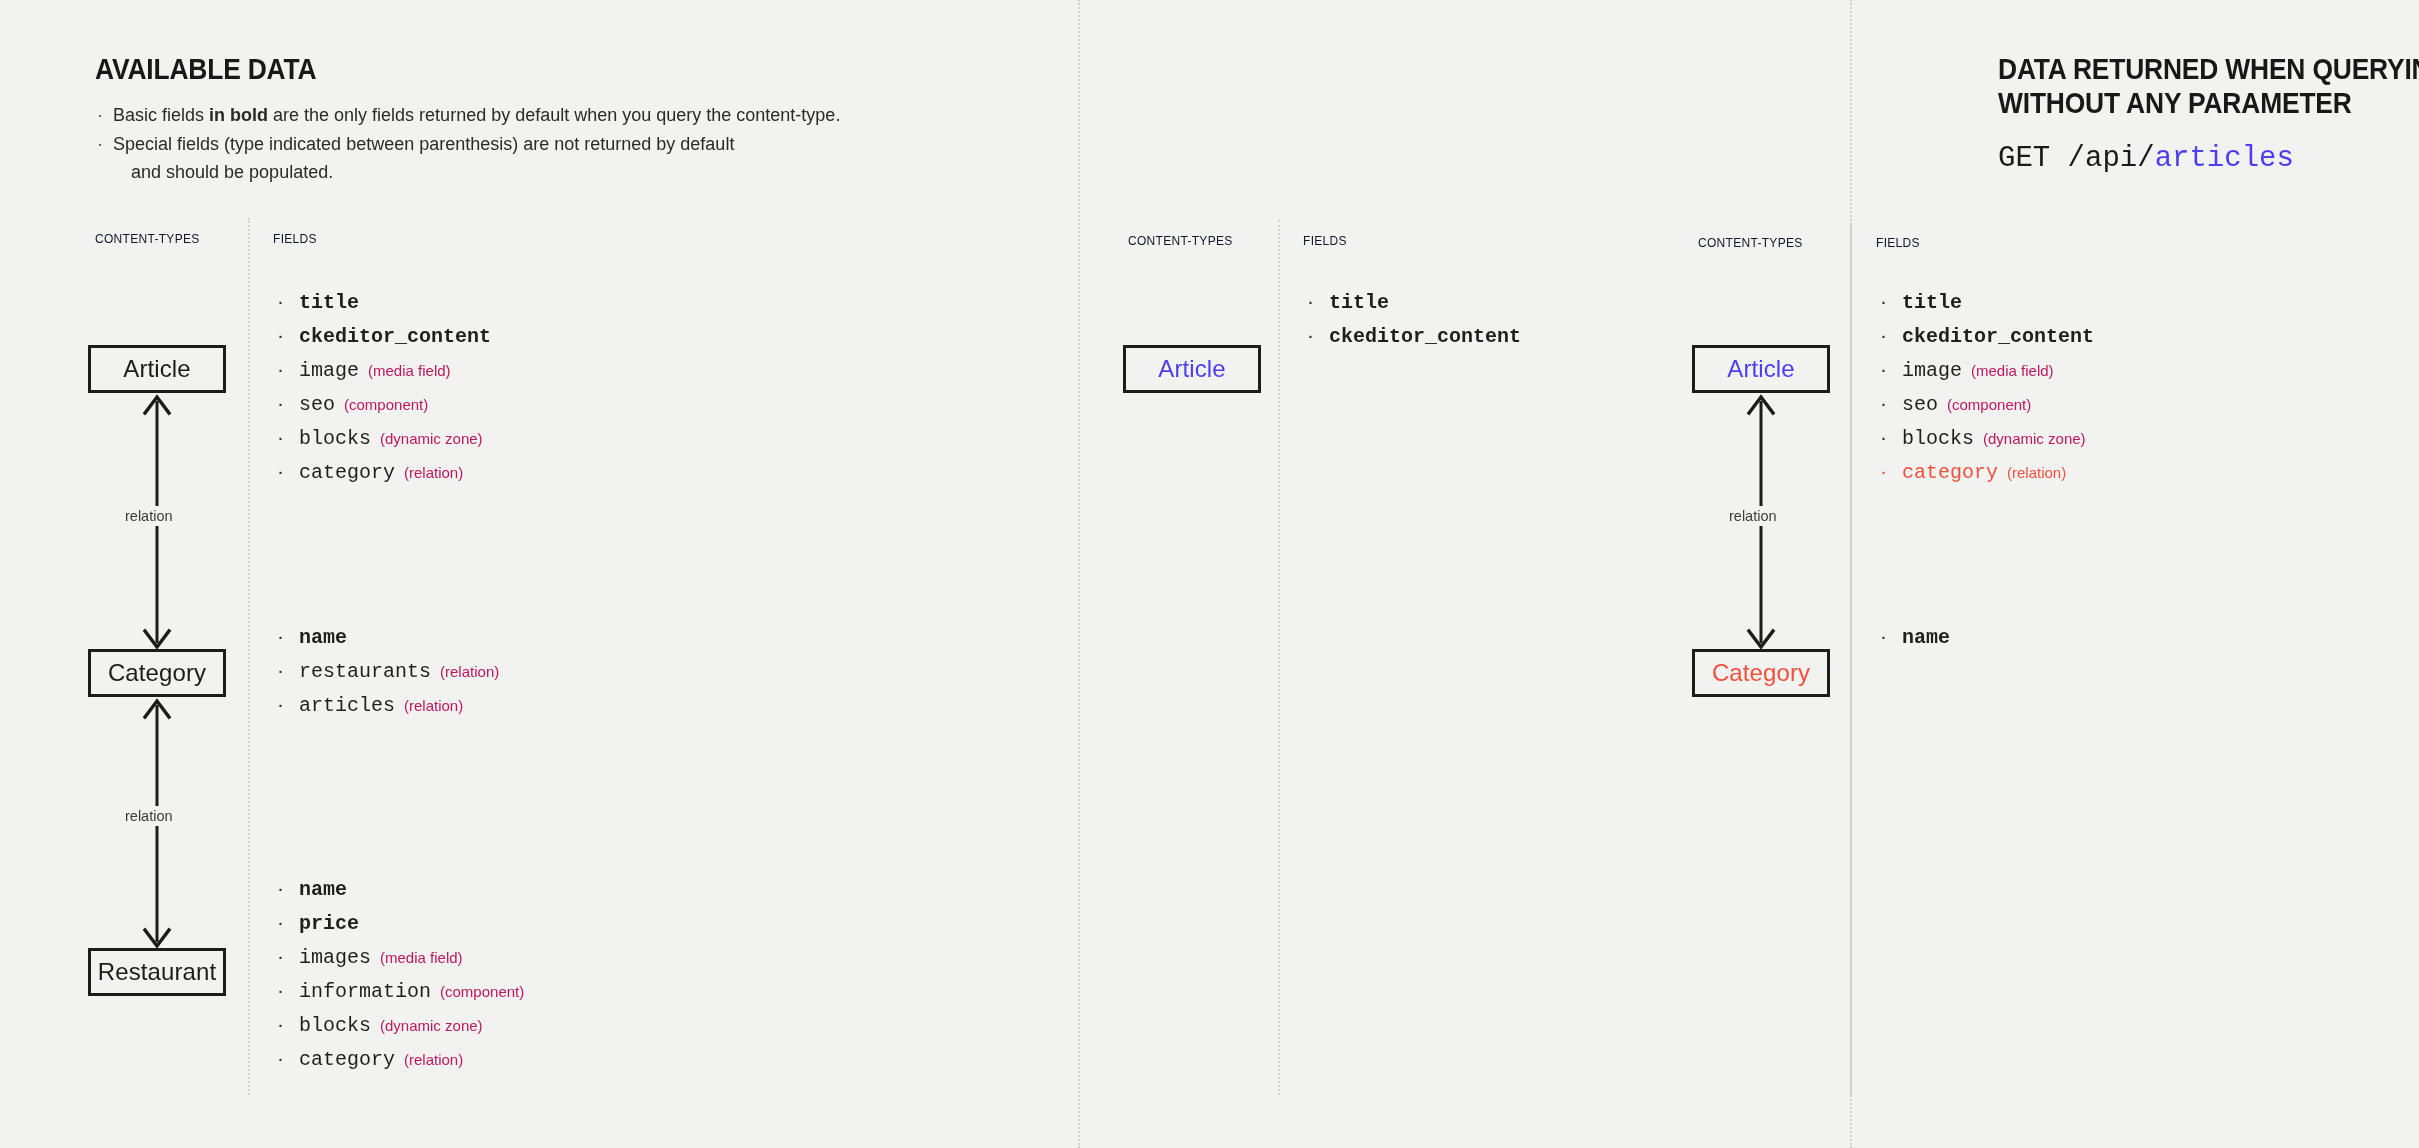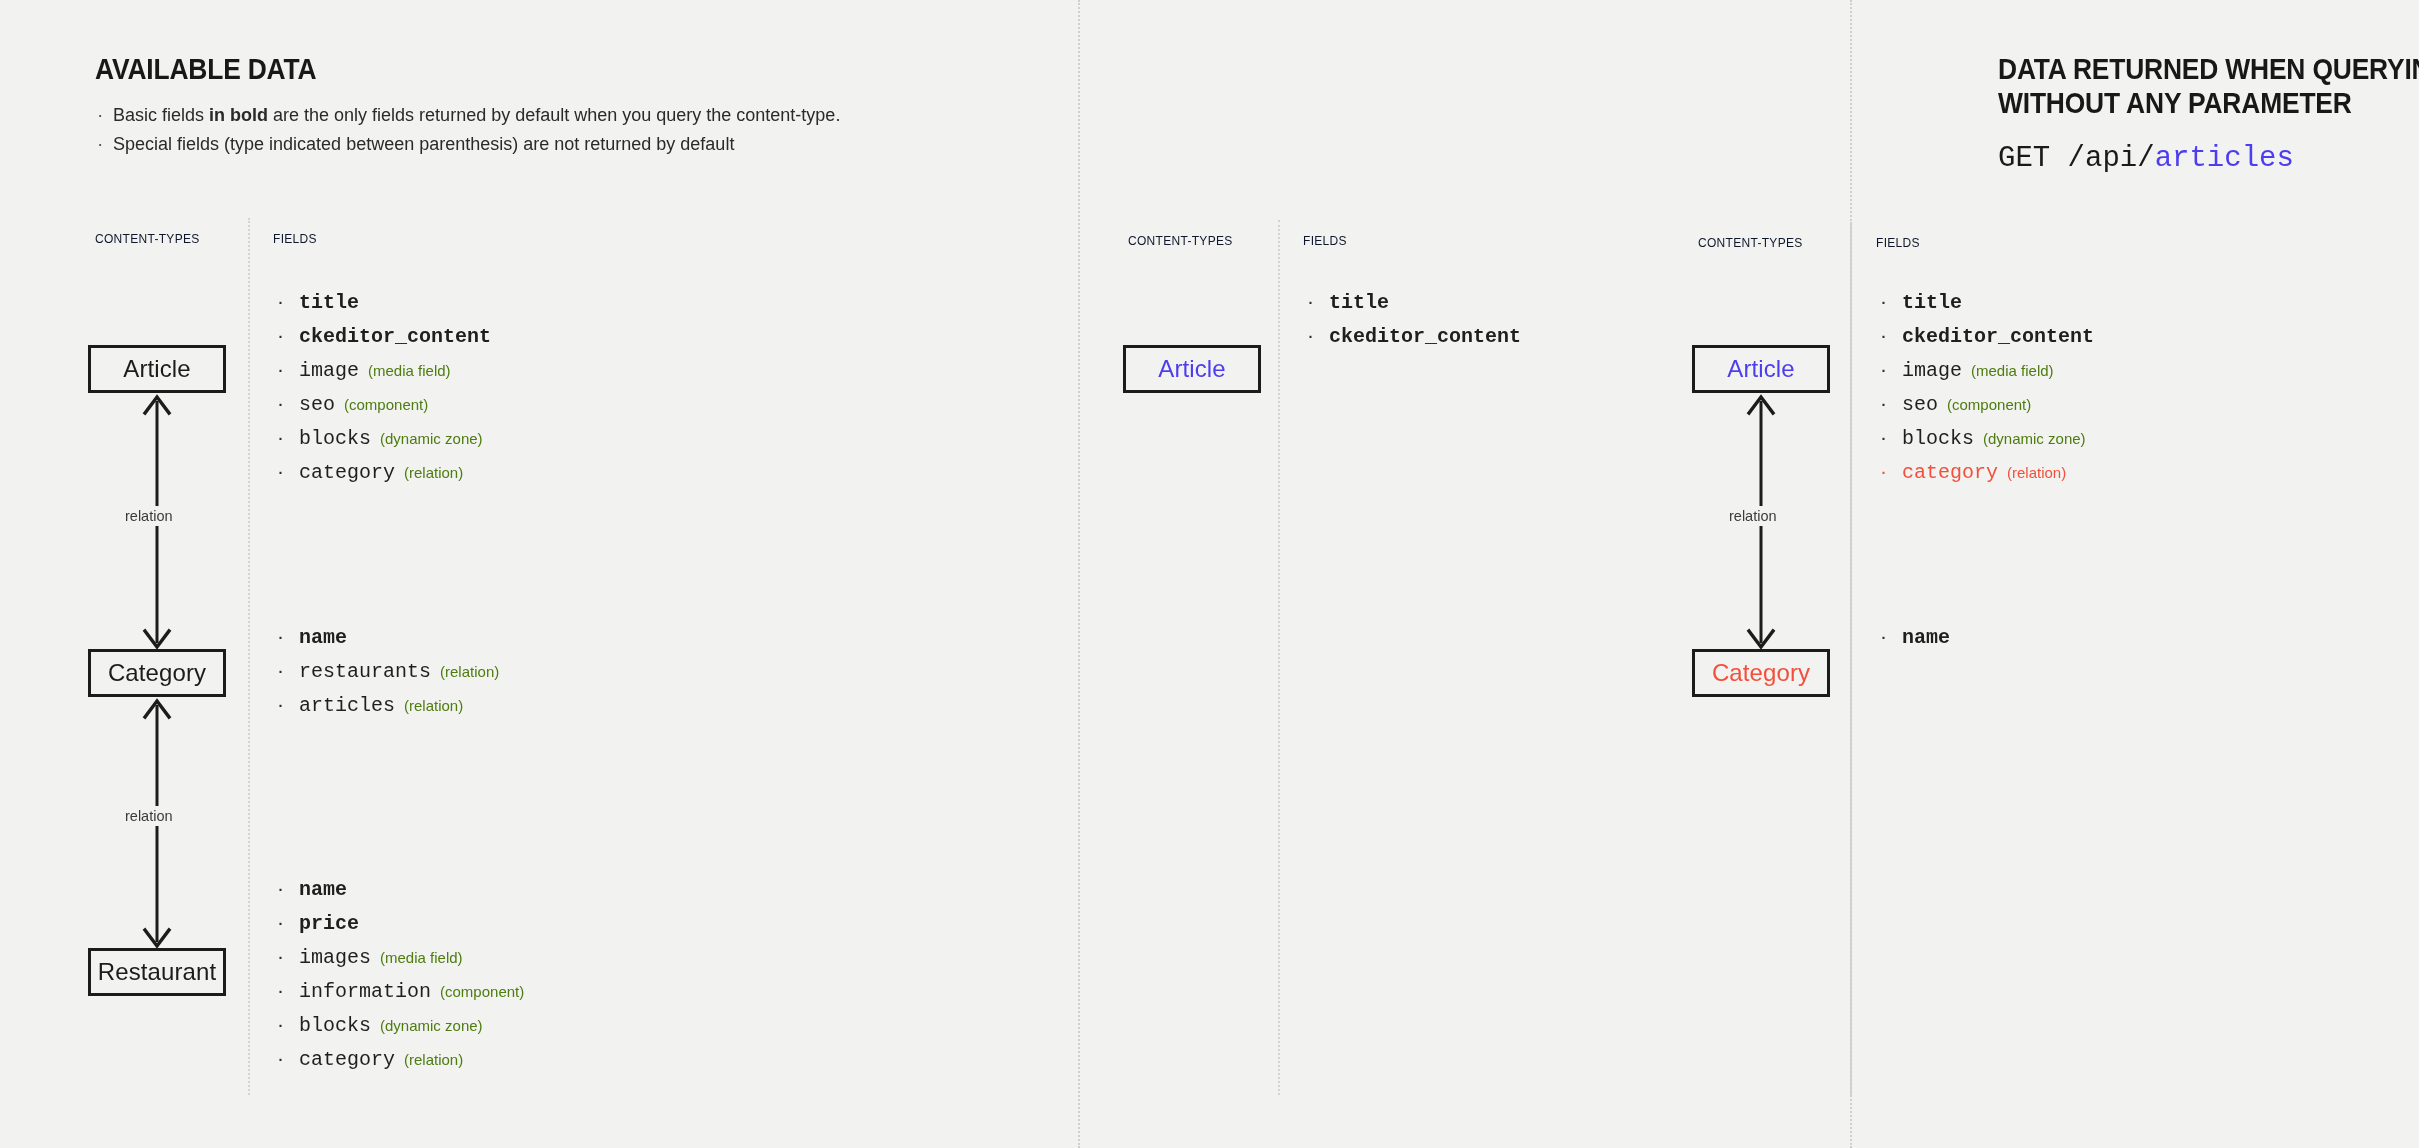--- a/index.html
+++ b/index.html
@@ -145,21 +145,21 @@
     color: #2b2b2b;
   }
   .field-name {
     font-family: "Liberation Mono", "DejaVu Sans Mono", monospace;
     font-size: 20px;
     color: #1f1f1f;
   }
   .field-name.basic { font-weight: bold; }
   .field-type {
     font-size: 15px;
-    color: #4d7c0f;
+    color: #be185d;
     margin-left: 9px;
   }
   li.is-red::before { color: #f2503c; }
   li.is-red .field-name,
   li.is-red .field-type { color: #f2503c; }
 </style>
 </head>
 <body>
 
 <div class="board">
@@ -172,20 +172,21 @@
     <div class="panel-head" id="head-available">
       <div class="panel-title">AVAILABLE DATA</div>
     </div>
 
     <ul class="intro-list">
       <li>
         <span>Basic fields </span><b>in bold</b><span> are the only fields returned by default when you query the content-type.</span>
       </li>
       <li>
         <span>Special fields (type indicated between parenthesis) are not returned by default</span>
+        <span class="intro-cont">and should be populated.</span>
       </li>
     </ul>
 
     <div class="col-label" style="left:95px; top:232px;">CONTENT-TYPES</div>
     <div class="col-label" style="left:273px; top:232px;">FIELDS</div>
 
     <div class="inner-divider" style="left:248px; top:218px; height:877px;"></div>
 
     <div class="entity-box" style="left:88px; top:345px; width:138px; height:48px;">
       <span>Article</span>

